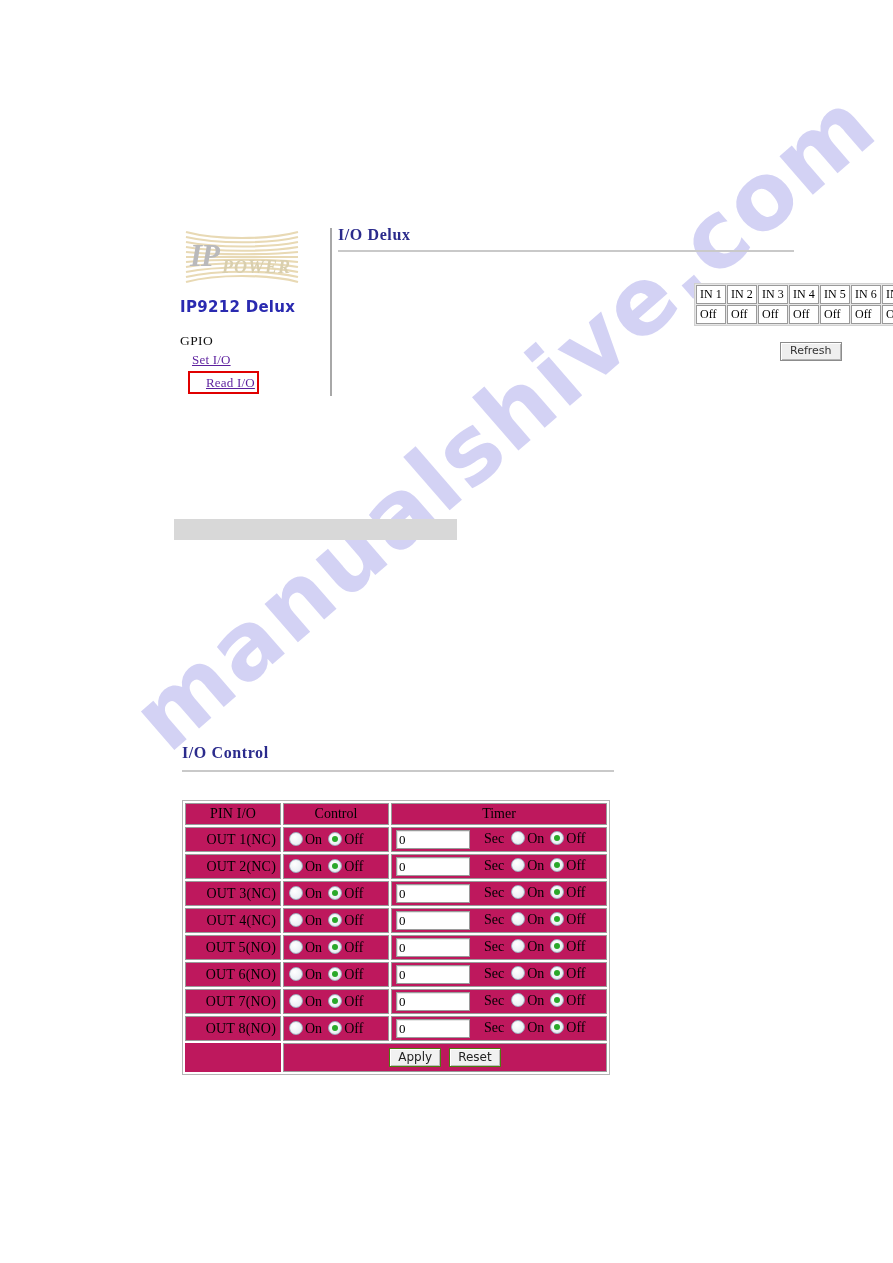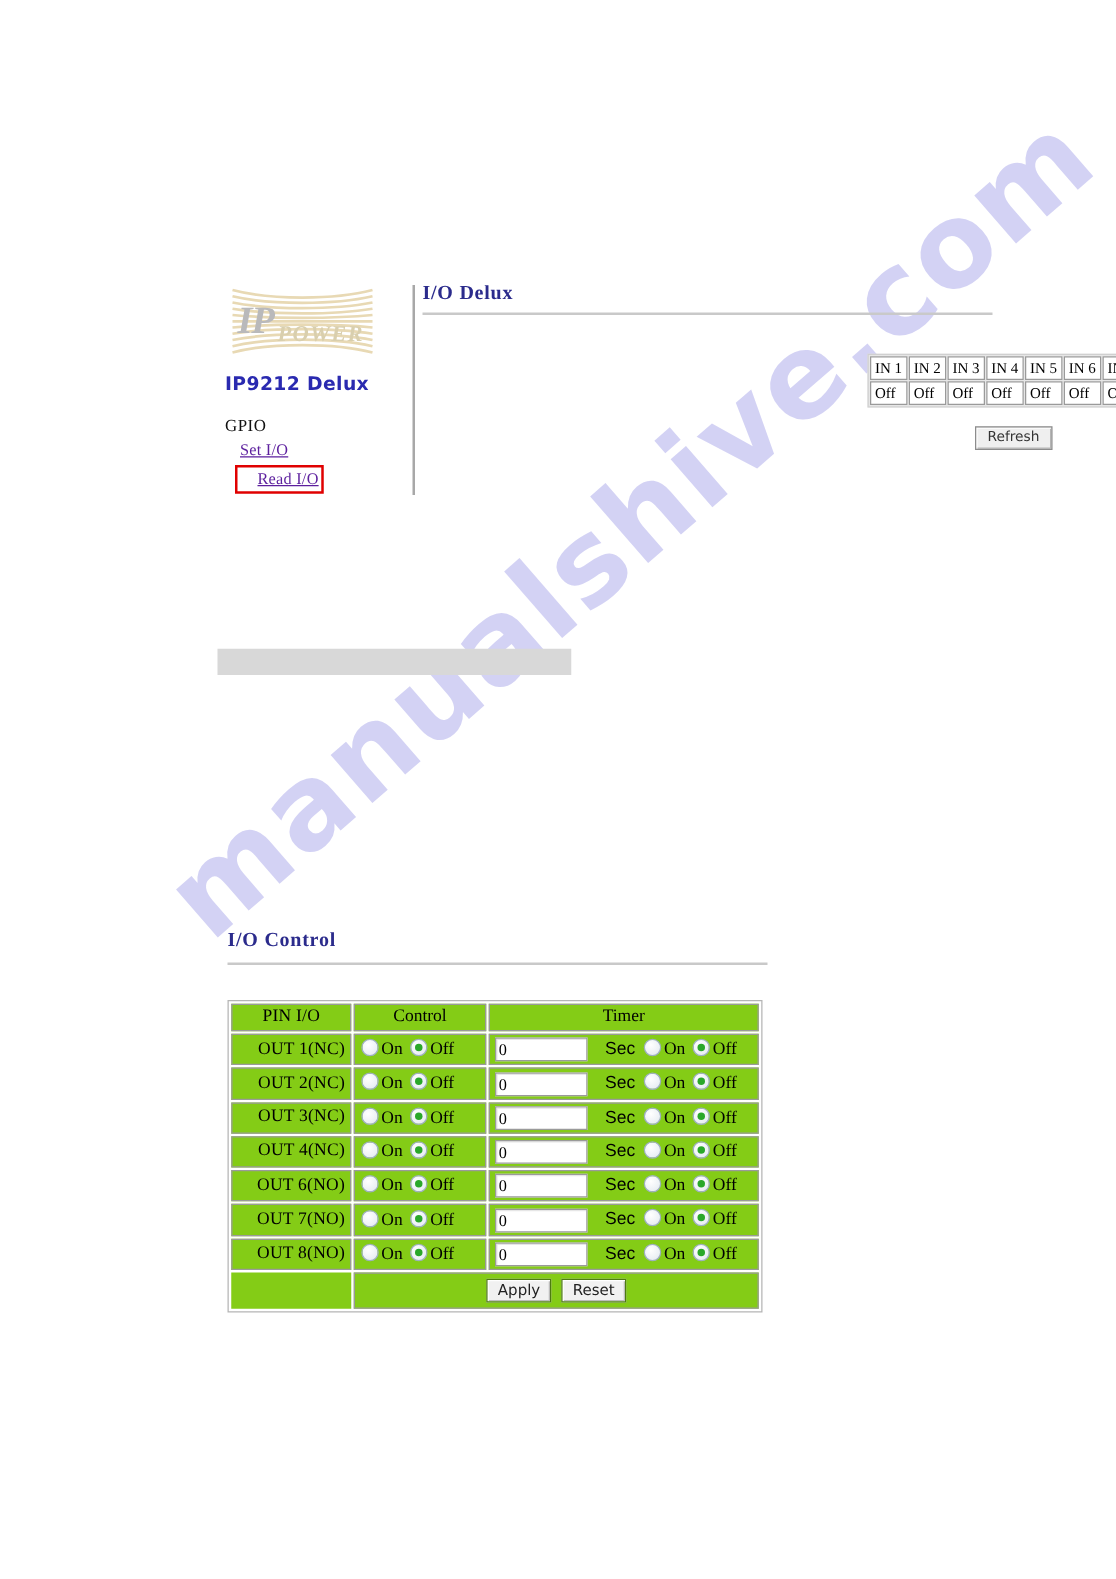--- a/index.html
+++ b/index.html
@@ -192,21 +192,21 @@
   table.ctrl-table {
     border-collapse: separate;
     border-spacing: 2px;
     background: #ffffff;
     border: 1px solid #b5b5b5;
     font-family: "Liberation Serif", serif;
     font-size: 14px;
   }
   table.ctrl-table td {
     border: 1px solid #9a9a9a;
-    background: #84cc16;
+    background: #be185d;
     padding: 2px 4px;
     color: #000;
     white-space: nowrap;
     vertical-align: middle;
   }
   table.ctrl-table td.col-pin {
     width: 86px;
     text-align: right;
     letter-spacing: 0.2px;
   }
@@ -256,21 +256,21 @@
     line-height: 17px;
     padding: 0 2px;
     border: 1px solid #9a9a9a;
     box-shadow: inset 1px 1px 0 #e6e6e6;
     background: #fff;
     color: #000;
     vertical-align: middle;
     box-sizing: content-box;
   }
   .sec-label {
-    font-family: Liberation Sans, sans-serif;
+    font-family: Liberation Serif, serif;
     font-size: 14px;
     margin: 0 6px 0 14px;
     color: #000;
   }
   .btn-apply, .btn-reset {
     font-family: "DejaVu Sans", sans-serif;
     font-size: 12px;
     color: #222;
     background: #f1f1f1;
     border: 1px solid #4d7c0f;
@@ -391,20 +391,25 @@
               <td class="col-pin">OUT 3(NC)</td>
               <td class="col-ctrl"><span><span class="radio"></span><span class="rlabel">On</span><span class="radio checked"></span><span class="rlabel">Off</span></span></td>
               <td class="col-timer"><input type="text" class="timer-input" value="0" style=""><span class="sec-label">Sec</span><span><span class="radio"></span><span class="rlabel">On</span><span class="radio checked"></span><span class="rlabel">Off</span></span></td>
             </tr>
             <tr>
               <td class="col-pin">OUT 4(NC)</td>
               <td class="col-ctrl"><span><span class="radio"></span><span class="rlabel">On</span><span class="radio checked"></span><span class="rlabel">Off</span></span></td>
               <td class="col-timer"><input type="text" class="timer-input" value="0" style=""><span class="sec-label">Sec</span><span><span class="radio"></span><span class="rlabel">On</span><span class="radio checked"></span><span class="rlabel">Off</span></span></td>
             </tr>
             <tr>
+              <td class="col-pin">OUT 5(NO)</td>
+              <td class="col-ctrl"><span><span class="radio"></span><span class="rlabel">On</span><span class="radio checked"></span><span class="rlabel">Off</span></span></td>
+              <td class="col-timer"><input type="text" class="timer-input" value="0" style=""><span class="sec-label">Sec</span><span><span class="radio"></span><span class="rlabel">On</span><span class="radio checked"></span><span class="rlabel">Off</span></span></td>
+            </tr>
+            <tr>
               <td class="col-pin">OUT 6(NO)</td>
               <td class="col-ctrl"><span><span class="radio"></span><span class="rlabel">On</span><span class="radio checked"></span><span class="rlabel">Off</span></span></td>
               <td class="col-timer"><input type="text" class="timer-input" value="0" style=""><span class="sec-label">Sec</span><span><span class="radio"></span><span class="rlabel">On</span><span class="radio checked"></span><span class="rlabel">Off</span></span></td>
             </tr>
             <tr>
               <td class="col-pin">OUT 7(NO)</td>
               <td class="col-ctrl"><span><span class="radio"></span><span class="rlabel">On</span><span class="radio checked"></span><span class="rlabel">Off</span></span></td>
               <td class="col-timer"><input type="text" class="timer-input" value="0" style=""><span class="sec-label">Sec</span><span><span class="radio"></span><span class="rlabel">On</span><span class="radio checked"></span><span class="rlabel">Off</span></span></td>
             </tr>
             <tr>

